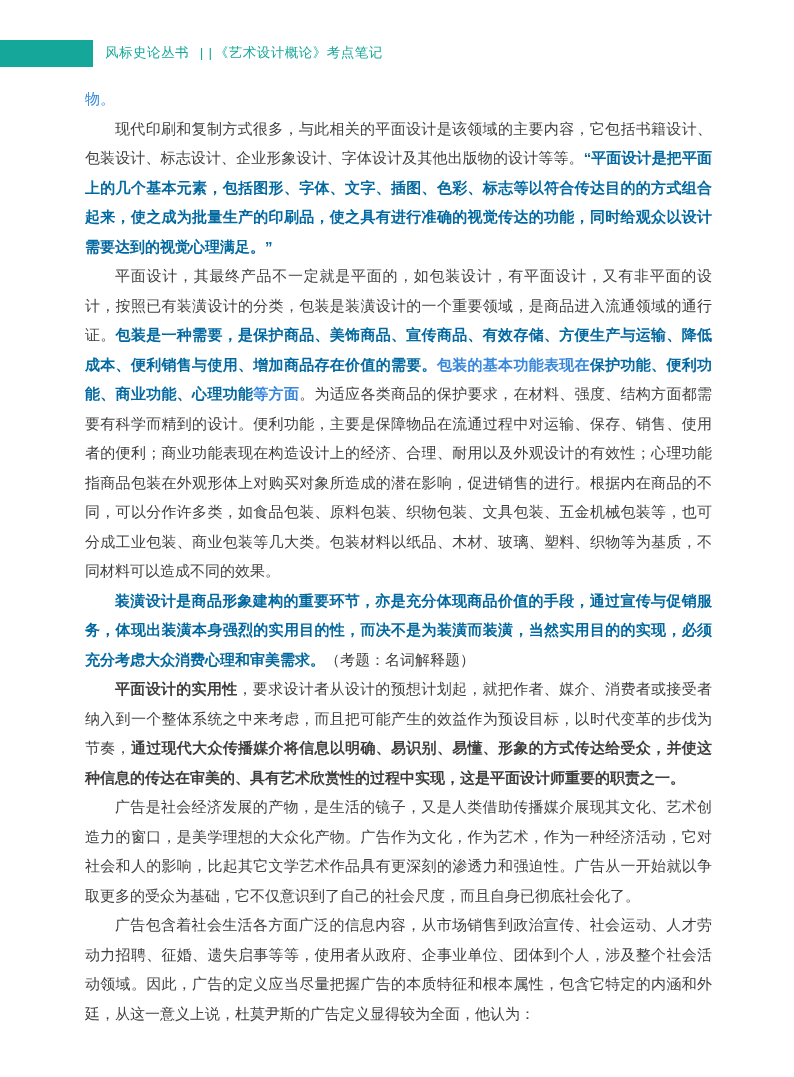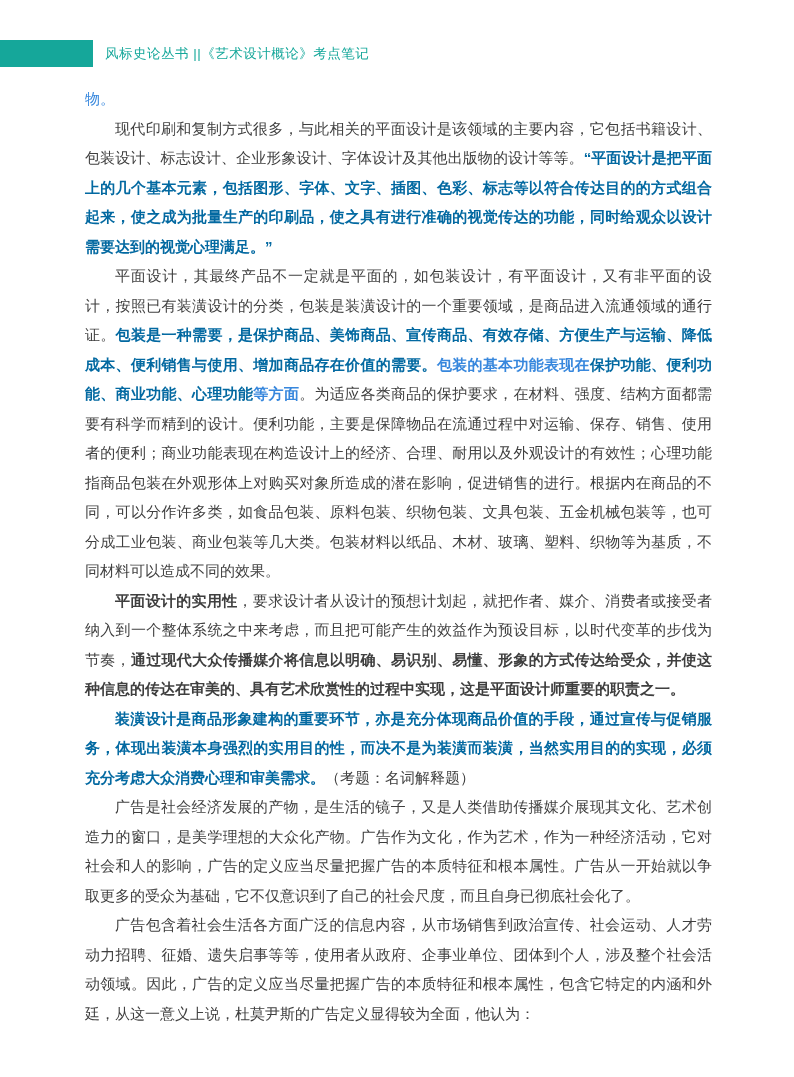--- a/index.html
+++ b/index.html
@@ -14,20 +14,21 @@
     background: #ffffff;
     overflow: hidden;
     font-family: "Liberation Sans", "DejaVu Sans", sans-serif;
   }
   .page-header {
     position: absolute;
     top: 40px;
     left: 0;
     width: 100%;
     height: 28px;
+    font-family: Liberation Mono, monospace;
   }
   .accent-bar {
     position: absolute;
     left: 0;
     top: 0;
     width: 93px;
     height: 27px;
     background: #15a79a;
   }
   .header-title {
@@ -67,18 +68,18 @@
 
 <div class="page">
   <div class="page-header">
     <div class="accent-bar"></div>
     <div class="header-title">风标史论丛书 ||《艺术设计概论》考点笔记</div>
   </div>
   <div class="doc-body">
       <p class="para"><span class="run c-blue">物。</span></p>
       <p class="para indent"><span class="run c-black">现代印刷和复制方式很多，与此相关的平面设计是该领域的主要内容，它包括书籍设计、包装设计、标志设计、企业形象设计、字体设计及其他出版物的设计等等。</span><span class="run c-red b">“平面设计是把平面上的几个基本元素，包括图形、字体、文字、插图、色彩、标志等以符合传达目的的方式组合起来，使之成为批量生产的印刷品，使之具有进行准确的视觉传达的功能，同时给观众以设计需要达到的视觉心理满足。”</span></p>
       <p class="para indent"><span class="run c-black">平面设计，其最终产品不一定就是平面的，如包装设计，有平面设计，又有非平面的设计，按照已有装潢设计的分类，包装是装潢设计的一个重要领域，是商品进入流通领域的通行证。</span><span class="run c-red b">包装是一种需要，是保护商品、美饰商品、宣传商品、有效存储、方便生产与运输、降低成本、便利销售与使用、增加商品存在价值的需要。</span><span class="run c-blue b">包装的基本功能表现在</span><span class="run c-red b">保护功能、便利功能、商业功能、心理功能</span><span class="run c-blue b">等方面</span><span class="run c-black">。为适应各类商品的保护要求，在材料、强度、结构方面都需要有科学而精到的设计。便利功能，主要是保障物品在流通过程中对运输、保存、销售、使用者的便利；商业功能表现在构造设计上的经济、合理、耐用以及外观设计的有效性；心理功能指商品包装在外观形体上对购买对象所造成的潜在影响，促进销售的进行。根据内在商品的不同，可以分作许多类，如食品包装、原料包装、织物包装、文具包装、五金机械包装等，也可分成工业包装、商业包装等几大类。包装材料以纸品、木材、玻璃、塑料、织物等为基质，不同材料可以造成不同的效果。</span></p>
+      <p class="para indent"><span class="run c-red b">装潢设计是商品形象建构的重要环节，亦是充分体现商品价值的手段，通过宣传与促销服务，体现出装潢本身强烈的实用目的性，而决不是为装潢而装潢，当然实用目的的实现，必须充分考虑大众消费心理和审美需求。</span><span class="run c-black">（考题：名词解释题）</span></p>
       <p class="para indent"><span class="run c-black b">平面设计的实用性</span><span class="run c-black">，要求设计者从设计的预想计划起，就把作者、媒介、消费者或接受者纳入到一个整体系统之中来考虑，而且把可能产生的效益作为预设目标，以时代变革的步伐为节奏，</span><span class="run c-black b">通过现代大众传播媒介将信息以明确、易识别、易懂、形象的方式传达给受众，并使这种信息的传达在审美的、具有艺术欣赏性的过程中实现，这是平面设计师重要的职责之一。</span></p>
-      <p class="para indent"><span class="run c-red b">装潢设计是商品形象建构的重要环节，亦是充分体现商品价值的手段，通过宣传与促销服务，体现出装潢本身强烈的实用目的性，而决不是为装潢而装潢，当然实用目的的实现，必须充分考虑大众消费心理和审美需求。</span><span class="run c-black">（考题：名词解释题）</span></p>
-      <p class="para indent"><span class="run c-black">广告是社会经济发展的产物，是生活的镜子，又是人类借助传播媒介展现其文化、艺术创造力的窗口，是美学理想的大众化产物。广告作为文化，作为艺术，作为一种经济活动，它对社会和人的影响，广告的定义应当尽量把握广告的本质特征和根本属性。广告从一开始就以争取更多的受众为基础，它不仅意识到了自己的社会尺度，而且自身已彻底社会化了。</span></p>
+      <p class="para indent"><span class="run c-black">广告是社会经济发展的产物，是生活的镜子，又是人类借助传播媒介展现其文化、艺术创造力的窗口，是美学理想的大众化产物。广告作为文化，作为艺术，作为一种经济活动，它对社会和人的影响，比起其它文学艺术作品具有更深刻的渗透力和强迫性。广告从一开始就以争取更多的受众为基础，它不仅意识到了自己的社会尺度，而且自身已彻底社会化了。</span></p>
       <p class="para indent"><span class="run c-black">广告包含着社会生活各方面广泛的信息内容，从市场销售到政治宣传、社会运动、人才劳动力招聘、征婚、遗失启事等等，使用者从政府、企事业单位、团体到个人，涉及整个社会活动领域。因此，广告的定义应当尽量把握广告的本质特征和根本属性，包含它特定的内涵和外廷，从这一意义上说，杜莫尹斯的广告定义显得较为全面，他认为：</span></p>
     </div>
 </div>
 
 </body></html>

